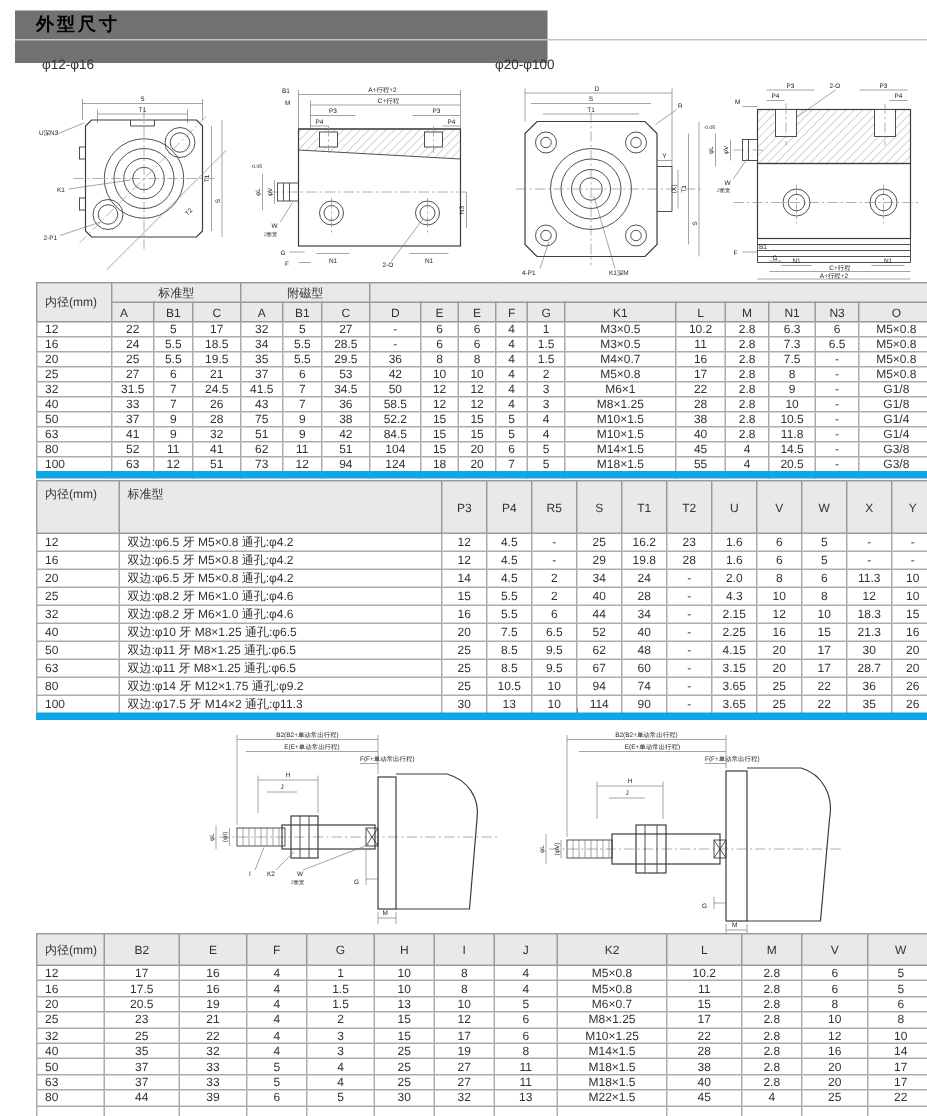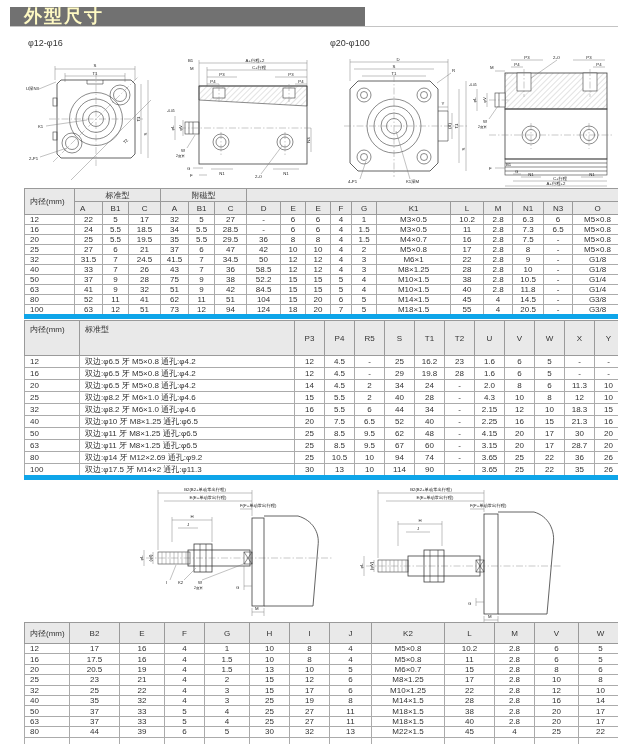--- a/index.html
+++ b/index.html
@@ -1,22 +1,22 @@
 <!DOCTYPE html>
 <html><head>
 <meta charset="utf-8">
 <style>
   html,body{margin:0;padding:0}
   body{
     width:618px;height:744px;position:relative;background:#fff;overflow:hidden;
     font-family:"Liberation Sans","DejaVu Sans",sans-serif;color:#333;
   }
   .titlebar{
-    position:absolute;left:10px;top:7px;width:341px;height:19px;
-    background:#717171;color:#fef9c3;font-size:18px;font-weight:bold;
+    position:absolute;left:10px;top:7px;width:341px;height:35px;
+    background:#717171;color:#000000;font-size:12px;font-weight:bold;
     line-height:19px;padding-left:14px;letter-spacing:2px;
   }
   .title-rule{position:absolute;left:10px;top:26px;width:608px;height:1px;background:#c4c4c4}
   .caption{position:absolute;font-size:9px;color:#333}
   .drawing{position:absolute}
   
   table.tbl{border-collapse:collapse;table-layout:fixed;width:598px;font-size:8px;color:#333;
     position:absolute;left:24px;border-bottom:5px solid #0ea5e9}
   table.tbl th{background:#e9e9e9;font-weight:normal;border:1px solid #9a9a9a;padding:0 2px;text-align:center}
   table.tbl td{border:1px solid #ababab;padding:0 2px;text-align:center;background:#fff;overflow:hidden;white-space:nowrap}
@@ -510,21 +510,21 @@
         <td>-</td>
         <td>M5×0.8</td>
       </tr>
       <tr>
         <td class="al">25</td>
         <td>27</td>
         <td>6</td>
         <td>21</td>
         <td>37</td>
         <td>6</td>
-        <td>47</td>
+        <td>53</td>
         <td>42</td>
         <td>10</td>
         <td>10</td>
         <td>4</td>
         <td>2</td>
         <td>M5×0.8</td>
         <td>17</td>
         <td>2.8</td>
         <td>8</td>
         <td>-</td>
@@ -802,21 +802,21 @@
         <td>60</td>
         <td>-</td>
         <td>3.15</td>
         <td>20</td>
         <td>17</td>
         <td>28.7</td>
         <td>20</td>
       </tr>
       <tr>
         <td class="al">80</td>
-        <td class="al">双边:φ14  牙 M12×2.69  通孔:φ9.2</td>
+        <td class="al">双边:φ14  牙 M12×1.75  通孔:φ9.2</td>
         <td>25</td>
         <td>10.5</td>
         <td>10</td>
         <td>94</td>
         <td>74</td>
         <td>-</td>
         <td>3.65</td>
         <td>25</td>
         <td>22</td>
         <td>36</td>

